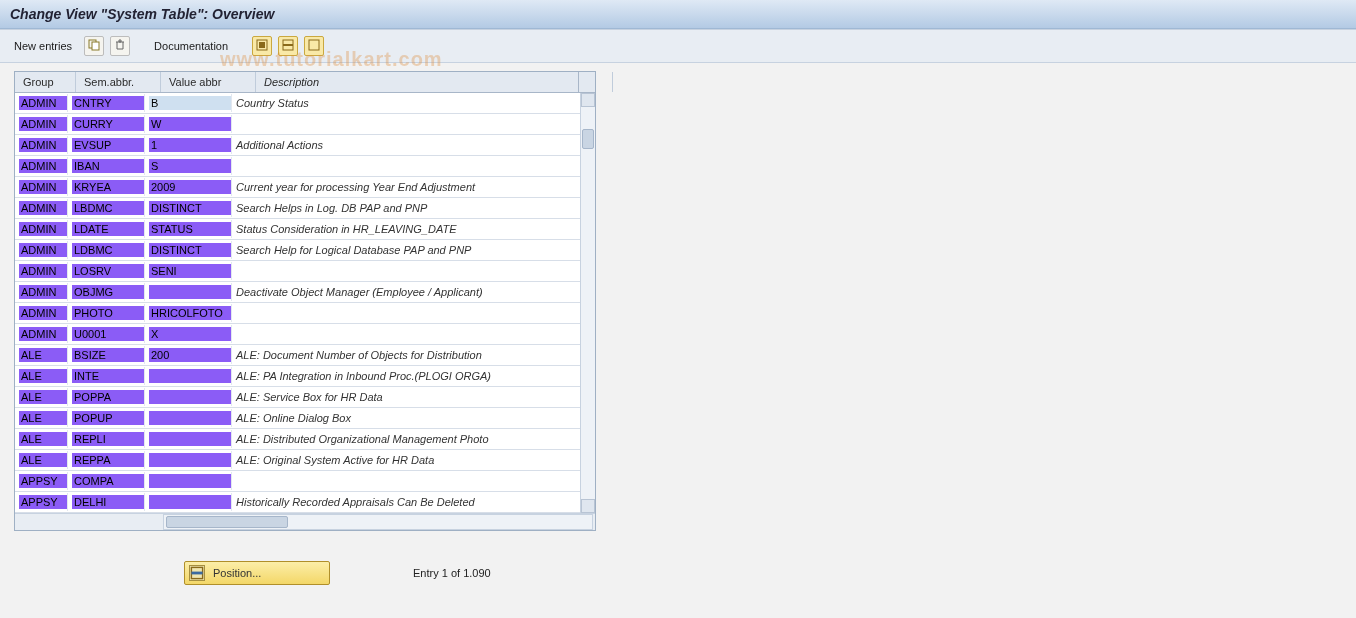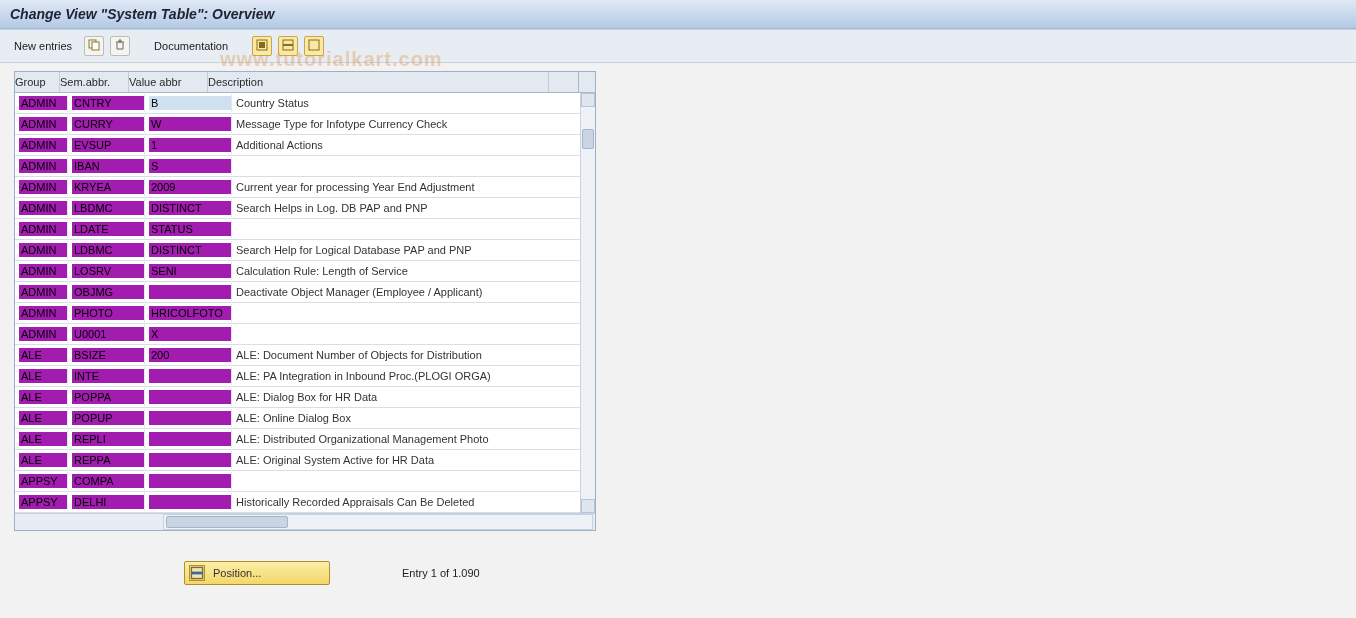--- a/index.html
+++ b/index.html
@@ -71,21 +71,21 @@
     position: relative;
   }
   .thead {
     display: flex;
     background: #e3e9f1;
     border-bottom: 1px solid #a8b6c8;
     position: relative;
   }
   .thead .th {
     border-right: 1px solid #c0ccdb;
-    padding: 4px 0;
+    padding: 4px 8px;
     color: #2a2a2a;
     font-weight: normal;
     overflow: hidden;
     white-space: nowrap;
   }
   .th-cfg {
     position: absolute;
     right: 0;
     top: 0;
     width: 16px;
@@ -107,31 +107,31 @@
   }
   .cell {
     border-right: 1px solid #e2e7ef;
     padding: 2px 4px;
     white-space: nowrap;
     overflow: hidden;
   }
   .cell.group input, .cell.sem input, .cell.val input {
     width: 100%;
     border: none;
-    background: #a21caf;
+    background: #8b5cf6;
     font: inherit;
     padding: 1px 2px;
   }
   .cell.val input.highlight {
     background: #cfe0f0;
   }
   .col-group { width: 44px; flex: none; }
   .col-sem   { width: 68px; flex: none; }
   .col-val   { width: 78px; flex: none; }
-  .col-desc  { width: 340px; flex: none; }
+  .col-desc  { width: 340px; flex: none; font-style: italic; }
   .vscroll {
     position: absolute;
     right: 0;
     top: 0;
     width: 14px;
     height: 100%;
     background: #e8edf3;
     border-left: 1px solid #c7d2e0;
   }
   .vscroll .arrow, .hscroll .arrow {
@@ -159,39 +159,39 @@
   }
   .hscroll-left { width:146px; display:flex; justify-content:flex-end; gap:0; }
   .hscroll-center { flex:1; position:relative; height:14px; background:#eef2f7; border:1px solid #c7d2e0; margin:0 2px; }
   .hscroll-center .thumb { position:absolute; left:2px; top:1px; bottom:1px; width:120px; background:#c9d5e3; border:1px solid #a6b6ca; border-radius:2px; }
   .hscroll-right { display:flex; gap:0; }
 
   .footer {
     margin: 30px 14px 10px 14px;
     display:flex;
     align-items:center;
-    gap:72px;
+    gap:39px;
   }
   .position-btn {
     display:inline-flex;
     align-items:center;
     border:1px solid #b08f2a;
     background: linear-gradient(#fceea8,#f3d768);
     padding:3px 10px 3px 4px;
     gap:8px;
     cursor:pointer;
     min-width:130px;
     border-radius:2px;
     margin-left:170px;
   }
   .position-btn .pbicon {
     width:14px; height:14px; background:#efe6b0; border:1px solid #a79040;
     display:inline-flex; align-items:center; justify-content:center;
   }
-  .entry-info { color:#222; }
+  .entry-info { color:#222;margin-left:44px; }
 </style>
 </head>
 <body>
 
 <div class="page">
   <div class="header">
     <span class="header-title">Change View "System Table": Overview</span>
   </div>
 
   <div class="watermark">www.tutorialkart.com</div>
@@ -265,21 +265,20 @@
       <div class="row">
           <div class="cell col-group group"><input readonly="" value="ADMIN" style=""></div>
           <div class="cell col-sem sem"><input readonly="" value="CNTRY" style=""></div>
           <div class="cell col-val val"><input class="highlight" value="B" style=""></div>
           <div class="cell col-desc">Country Status</div>
         </div>
         <div class="row">
           <div class="cell col-group group"><input readonly="" value="ADMIN" style=""></div>
           <div class="cell col-sem sem"><input readonly="" value="CURRY" style=""></div>
           <div class="cell col-val val"><input value="W" style=""></div>
-          <div class="cell col-desc">Message Type for Infotype Currency Check</div>
         </div>
         <div class="row">
           <div class="cell col-group group"><input readonly="" value="ADMIN" style=""></div>
           <div class="cell col-sem sem"><input readonly="" value="EVSUP" style=""></div>
           <div class="cell col-val val"><input value="1" style=""></div>
           <div class="cell col-desc">Additional Actions</div>
         </div>
         <div class="row">
           <div class="cell col-group group"><input readonly="" value="ADMIN" style=""></div>
           <div class="cell col-sem sem"><input readonly="" value="IBAN" style=""></div>
@@ -294,32 +293,32 @@
         <div class="row">
           <div class="cell col-group group"><input readonly="" value="ADMIN" style=""></div>
           <div class="cell col-sem sem"><input readonly="" value="LBDMC" style=""></div>
           <div class="cell col-val val"><input value="DISTINCT" style=""></div>
           <div class="cell col-desc">Search Helps in Log. DB PAP and PNP</div>
         </div>
         <div class="row">
           <div class="cell col-group group"><input readonly="" value="ADMIN" style=""></div>
           <div class="cell col-sem sem"><input readonly="" value="LDATE" style=""></div>
           <div class="cell col-val val"><input value="STATUS" style=""></div>
+          <div class="cell col-desc">Status Consideration in HR_LEAVING_DATE</div>
         </div>
         <div class="row">
           <div class="cell col-group group"><input readonly="" value="ADMIN" style=""></div>
           <div class="cell col-sem sem"><input readonly="" value="LDBMC" style=""></div>
           <div class="cell col-val val"><input value="DISTINCT" style=""></div>
           <div class="cell col-desc">Search Help for Logical Database PAP and PNP</div>
         </div>
         <div class="row">
           <div class="cell col-group group"><input readonly="" value="ADMIN" style=""></div>
           <div class="cell col-sem sem"><input readonly="" value="LOSRV" style=""></div>
           <div class="cell col-val val"><input value="SENI" style=""></div>
-          <div class="cell col-desc">Calculation Rule: Length of Service</div>
         </div>
         <div class="row">
           <div class="cell col-group group"><input readonly="" value="ADMIN" style=""></div>
           <div class="cell col-sem sem"><input readonly="" value="OBJMG" style=""></div>
           <div class="cell col-val val"><input style=""></div>
           <div class="cell col-desc">Deactivate Object Manager (Employee / Applicant)</div>
         </div>
         <div class="row">
           <div class="cell col-group group"><input readonly="" value="ADMIN" style=""></div>
           <div class="cell col-sem sem"><input readonly="" value="PHOTO" style=""></div>
@@ -339,21 +338,21 @@
         <div class="row">
           <div class="cell col-group group"><input readonly="" value="ALE" style=""></div>
           <div class="cell col-sem sem"><input readonly="" value="INTE" style=""></div>
           <div class="cell col-val val"><input style=""></div>
           <div class="cell col-desc">ALE: PA Integration in Inbound Proc.(PLOGI ORGA)</div>
         </div>
         <div class="row">
           <div class="cell col-group group"><input readonly="" value="ALE" style=""></div>
           <div class="cell col-sem sem"><input readonly="" value="POPPA" style=""></div>
           <div class="cell col-val val"><input style=""></div>
-          <div class="cell col-desc">ALE: Dialog Box for HR Data</div>
+          <div class="cell col-desc">ALE: Service Box for HR Data</div>
         </div>
         <div class="row">
           <div class="cell col-group group"><input readonly="" value="ALE" style=""></div>
           <div class="cell col-sem sem"><input readonly="" value="POPUP" style=""></div>
           <div class="cell col-val val"><input style=""></div>
           <div class="cell col-desc">ALE: Online Dialog Box</div>
         </div>
         <div class="row">
           <div class="cell col-group group"><input readonly="" value="ALE" style=""></div>
           <div class="cell col-sem sem"><input readonly="" value="REPLI" style=""></div>

